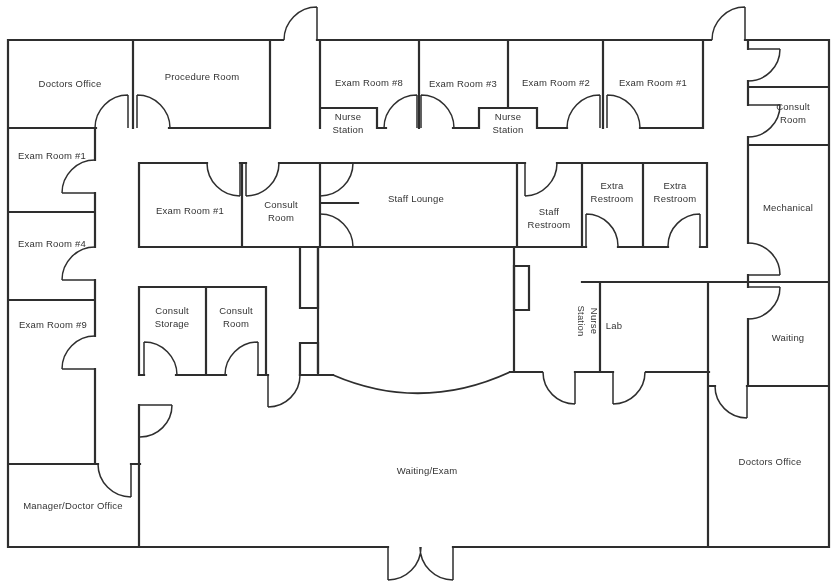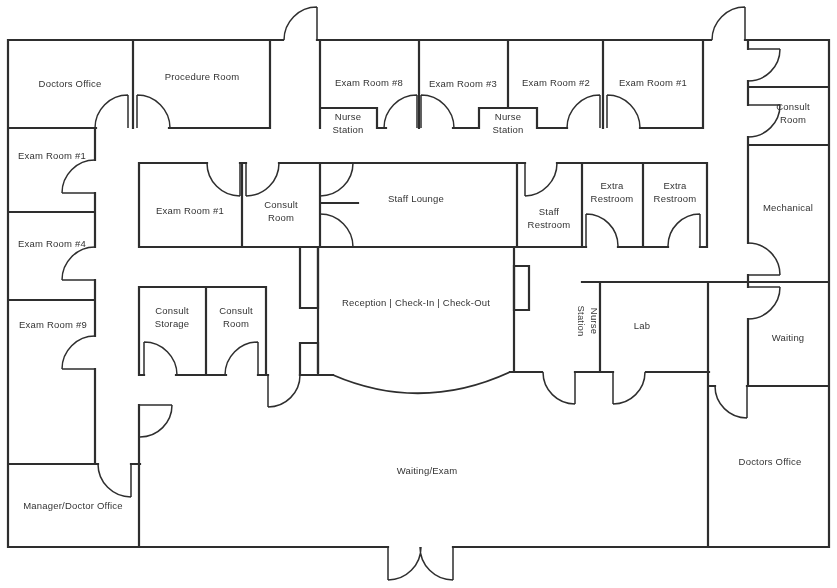--- a/index.html
+++ b/index.html
@@ -132,21 +132,20 @@
   <div class="room-label" style="left:53px;top:325px;width:80px">Exam Room #9</div>
   <div class="room-label" style="left:190px;top:211px;width:80px">Exam Room #1</div>
   <div class="room-label" style="left:281px;top:211px;width:55px">Consult Room</div>
   <div class="room-label nowrap" style="left:416px;top:199px">Staff Lounge</div>
   <div class="room-label" style="left:549px;top:218px;width:62px">Staff Restroom</div>
   <div class="room-label" style="left:612px;top:192px;width:62px">Extra Restroom</div>
   <div class="room-label" style="left:675px;top:192px;width:62px">Extra Restroom</div>
   <div class="room-label nowrap" style="left:788px;top:208px">Mechanical</div>
   <div class="room-label" style="left:172px;top:317px;width:58px">Consult Storage</div>
   <div class="room-label" style="left:236px;top:317px;width:55px">Consult Room</div>
-  <div class="room-label" style="left:416px;top:303px;width:170px">Reception | Check-In | Check-Out</div>
   <div class="room-label vertical" style="left:588px;top:321px;width:52px">Nurse Station</div>
-  <div class="room-label nowrap" style="left:642px;top:326px">Lab</div>
+  <div class="room-label nowrap" style="left:614px;top:326px">Lab</div>
   <div class="room-label nowrap" style="left:788px;top:338px">Waiting</div>
   <div class="room-label" style="left:770px;top:462px;width:70px">Doctors Office</div>
   <div class="room-label" style="left:73px;top:506px;width:134px">Manager/Doctor Office</div>
   <div class="room-label nowrap" style="left:427px;top:471px">Waiting/Exam</div>
 
 </div>
 
 </body></html>

